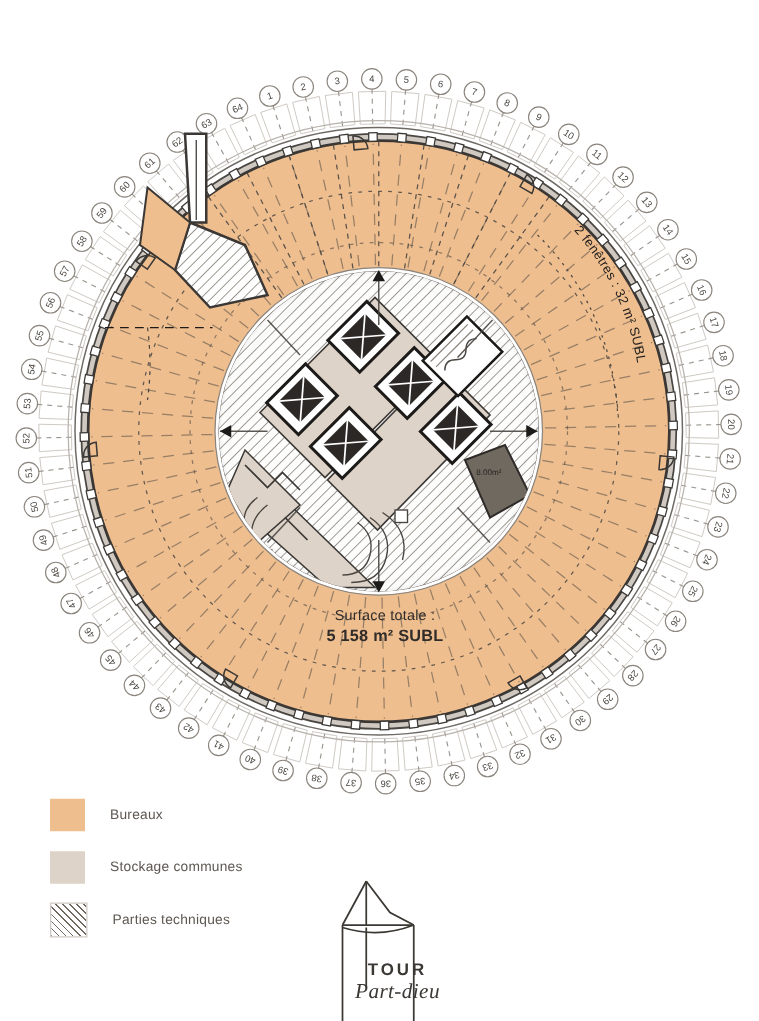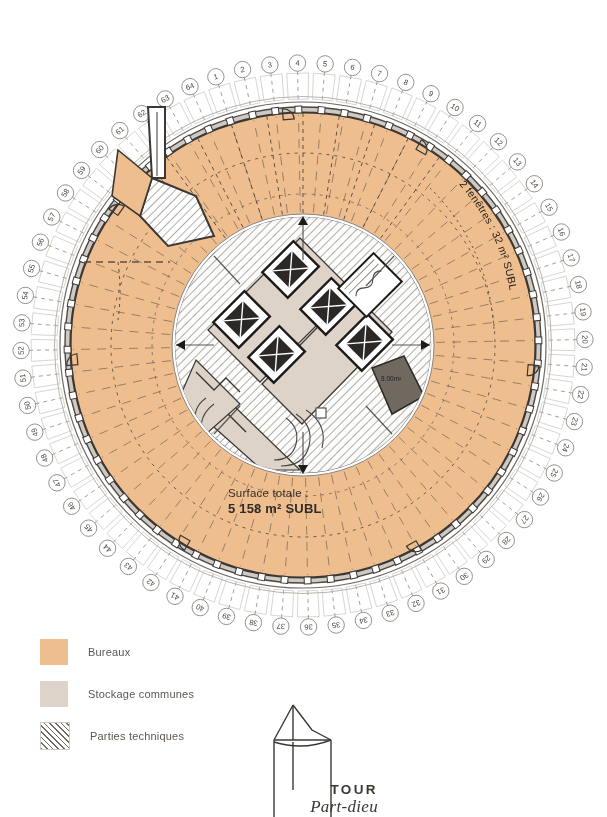--- a/index.html
+++ b/index.html
@@ -20,34 +20,34 @@
     white-space:nowrap;
   }
   .sw-hatch{
     background:#ffffff;
     background-image:repeating-linear-gradient(45deg,#6f6960 0 1px,transparent 1px 4px);
     border:1px solid #cfcac4;
   }
 
   
   .logo{position:absolute;left:258px;top:700px;width:120px;height:112px;}
-  .logo-text{position:absolute;left:0;top:83px;width:120px;text-align:right;}
+  .logo-text{position:absolute;left:0;top:69px;width:120px;text-align:center;}
   .logo-tour{
     font-size:13.5px;font-weight:bold;color:#3b3834;
     letter-spacing:2.4px;line-height:1;
   }
   .logo-part{
     font-family:Liberation Serif, serif;font-style:italic;
     font-size:17px;color:#3b3834;line-height:1.05;margin-top:1px;
     letter-spacing:.3px;
   }
 
   
   .surface-block{
-    position:absolute;left:228px;top:487px;width:160px;text-align:left;
+    position:absolute;left:228px;top:487px;width:160px;text-align:center;
     color:#2f2c29;
   }
   .surface-l1{font-size:11.5px;letter-spacing:.2px;}
   .surface-l2{font-size:13px;font-weight:bold;margin-top:2px;letter-spacing:.2px;}
   .area-8{
     position:absolute;left:381px;top:375px;font-size:6.5px;color:#262320;
     transform:rotate(0deg);
   }
 </style>
 </head>

